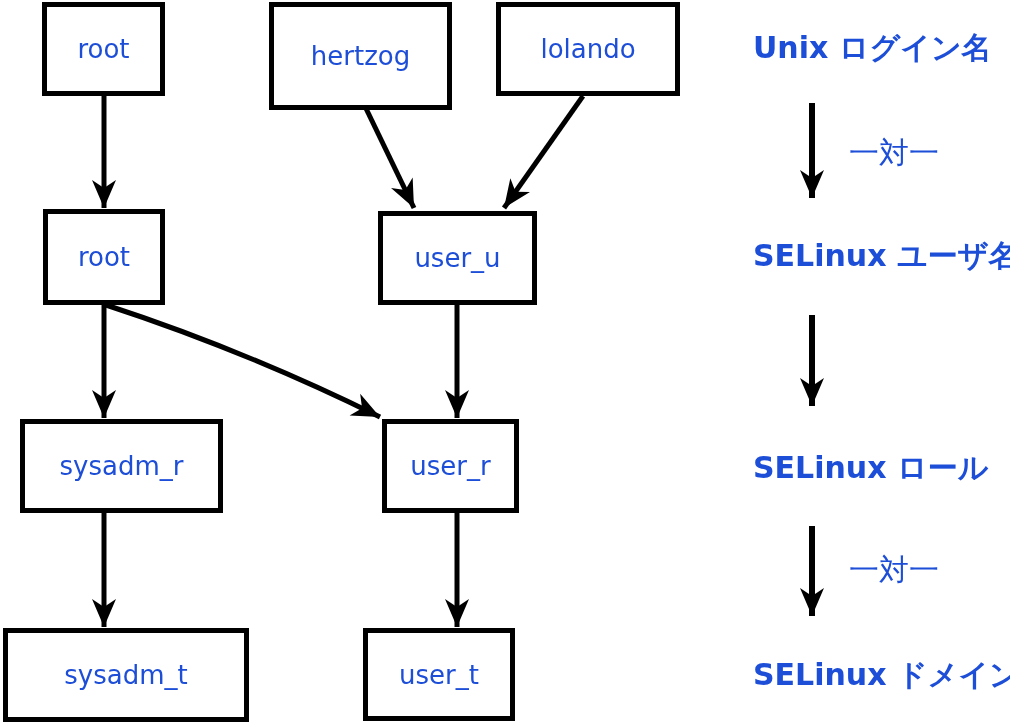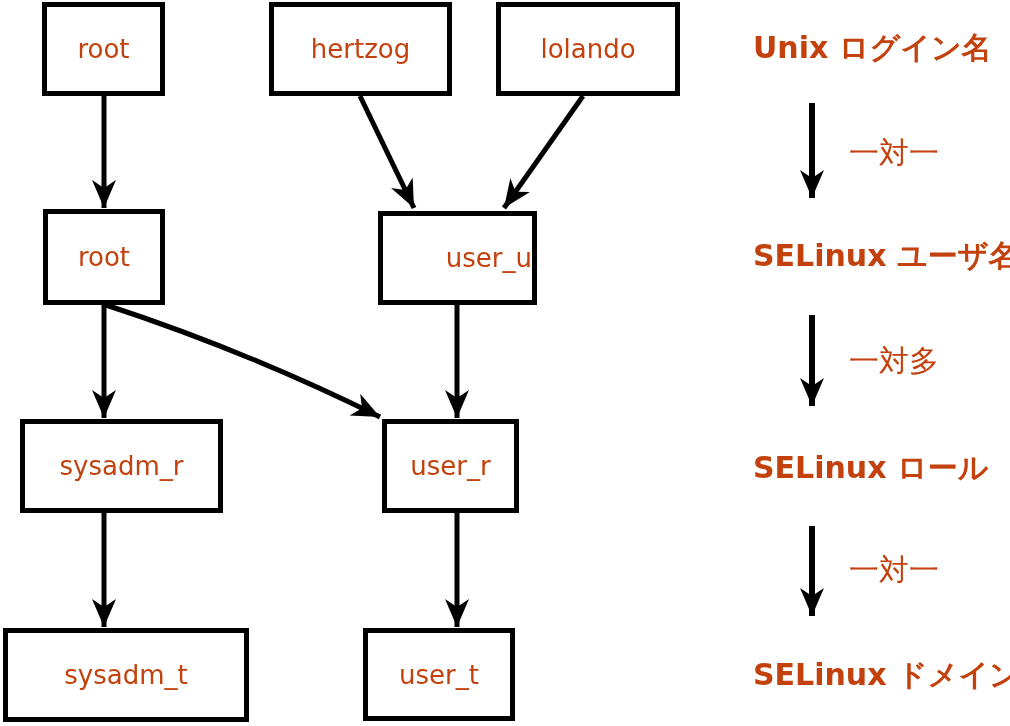--- a/index.html
+++ b/index.html
@@ -1,31 +1,31 @@
 <!DOCTYPE html>
 <html><head>
 <meta charset="utf-8">
 <style>
   html,body{margin:0;padding:0;background:#fff;}
   .canvas{
     position:relative;width:1010px;height:726px;background:#ffffff;
-    font-family:"DejaVu Sans","Liberation Sans",sans-serif;color:#c2410c;
+    font-family:"DejaVu Sans","Liberation Sans",sans-serif;color:#1d4ed8;
     overflow:hidden;
   }
   .arrows{position:absolute;left:0;top:0;width:1010px;height:726px;}
   .node{
     position:absolute;box-sizing:border-box;border:5px solid #000;background:#fff;
     display:flex;align-items:center;justify-content:center;
     font-size:26px;line-height:1;white-space:nowrap;
   }
   .node-root-login   {left:42px;  top:2px;   width:123px; height:94px;}
-  .node-hertzog      {left:269px; top:2px;   width:183px; height:94px;}
+  .node-hertzog      {left:269px; top:2px;   width:183px; height:108px;}
   .node-lolando      {left:496px; top:2px;   width:184px; height:94px;}
   .node-root-selinux {left:43px;  top:209px; width:122px; height:96px;}
-  .node-user-u       {left:378px; top:211px; width:159px; height:94px;justify-content:flex-end;}
+  .node-user-u       {left:378px; top:211px; width:159px; height:94px;}
   .node-sysadm-r     {left:20px;   top:419px; width:203px; height:94px;}
   .node-user-r       {left:382px; top:419px; width:137px; height:94px;}
   .node-sysadm-t     {left:3px;   top:628px; width:246px; height:94px;}
   .node-user-t       {left:363px; top:628px; width:152px; height:93px;}
   .lvl{
     position:absolute;left:753px;font-weight:bold;font-size:30px;
     line-height:34px;white-space:nowrap;
   }
   .lvl-1{top:31px;} .lvl-2{top:239px;} .lvl-3{top:451px;} .lvl-4{top:658px;}
   .rel{
@@ -83,18 +83,17 @@
   <div class="node node-sysadm-t">
     <span>sysadm_t</span>
   </div>
   <div class="node node-user-t">
     <span>user_t</span>
   </div>
 
   <div class="lvl lvl-1">Unix ログイン名</div>
   <div class="rel rel-1">一対一</div>
   <div class="lvl lvl-2">SELinux ユーザ名</div>
-  <div class="rel rel-2">一対多</div>
   <div class="lvl lvl-3">SELinux ロール</div>
   <div class="rel rel-3">一対一</div>
   <div class="lvl lvl-4">SELinux ドメイン</div>
 
 </div>
 
 </body></html>

